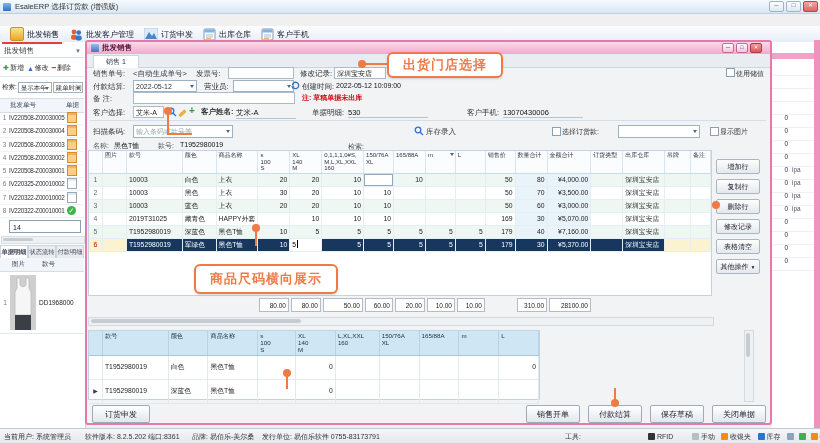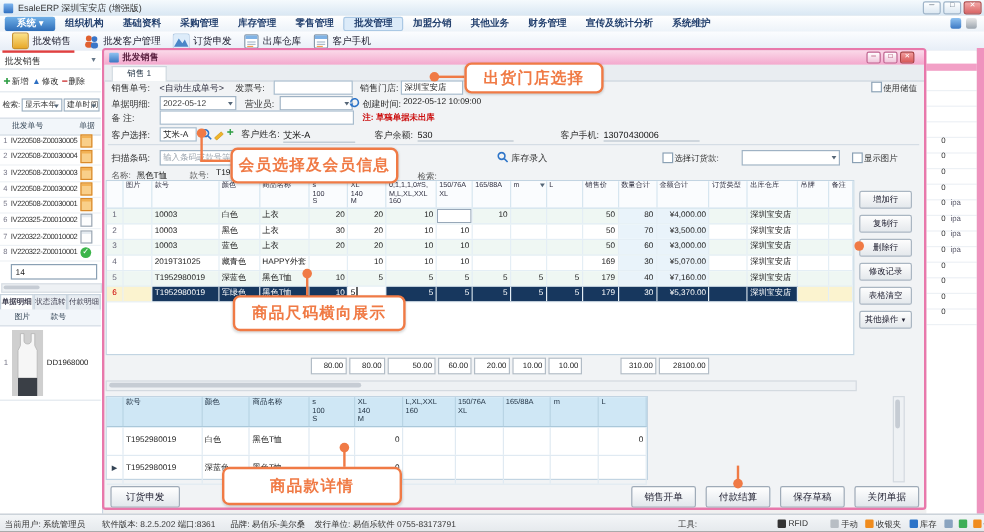--- a/index.html
+++ b/index.html
@@ -125,44 +125,28 @@
   .st-item{position:absolute;display:flex;align-items:center;font-size:7px;color:#333;white-space:nowrap;}
   svg{display:block;}
 </style>
 </head>
 <body>
 
 <div id="screen">
 
   <div class="abs" id="titlebar">
     <div class="appicon"></div>
-    <span>EsaleERP 深圳宝安店 (增强版)</span>
+    <span>EsaleERP 选择订货款 (增强版)</span>
     <div style="margin-left:auto;display:flex;margin-right:2px;">
       <div class="winbtn">─</div>
       <div class="winbtn">□</div>
       <div class="winbtn close">✕</div>
     </div>
   </div>
 
-  <div class="abs" id="menubar">
-      <div class="mi mi-sys">系统 ▾</div>
-      <div class="mi">组织机构</div>
-      <div class="mi">基础资料</div>
-      <div class="mi">采购管理</div>
-      <div class="mi">库存管理</div>
-      <div class="mi">零售管理</div>
-      <div class="mi mi-act">批发管理</div>
-      <div class="mi">加盟分销</div>
-      <div class="mi">其他业务</div>
-      <div class="mi">财务管理</div>
-      <div class="mi">宣传及统计分析</div>
-      <div class="mi">系统维护</div>
-      <div class="mbicon" style="margin-left: auto; background: linear-gradient(rgb(142, 193, 240), rgb(59, 120, 196));"></div>
-      <div class="mbicon" style="margin-right: 6px; background: linear-gradient(rgb(232, 232, 232), rgb(154, 164, 174));"></div>
-    </div>
 
   <div class="abs" id="toolbar">
       <div class="tbi">
         <span class="ic">
           <div class="i-gold"></div>
         </span>
         <span>批发销售</span>
       </div>
       <div class="tbi">
         <span class="ic">
@@ -389,26 +373,26 @@
     </div>
   </div>
   <div class="abs" id="dlg-tabs">
     <div id="dlg-tab1">销售 1</div>
   </div>
 
   <span class="flabel" style="left:93px;top:69px;">销售单号:</span>
   <span class="fvalue" style="left:133px;top:69px;color:#334;">&lt;自动生成单号&gt;</span>
   <span class="flabel" style="left:196px;top:69px;">发票号:</span>
   <div class="finput" style="left:228px;top:67px;width:66px;height:12px;"></div>
-  <span class="flabel" style="left:300px;top:69px;">销售门店:</span>
+  <span class="flabel" style="left:300px;top:69px;">修改记录:</span>
   <div class="finput" style="left:334px;top:67px;width:52px;height:12px;">深圳宝安店</div>
   <div class="cbox" style="left:726px;top:68px;"></div>
   <span class="flabel" style="left:736px;top:69px;font-size:7px;">使用储值</span>
 
-  <span class="flabel" style="left:93px;top:82px;">单据明细:</span>
+  <span class="flabel" style="left:93px;top:82px;">付款结算:</span>
   <div class="combo" style="position:absolute;left:133px;top:80px;width:64px;height:12px;font-size:7px;line-height:11px;"><span>2022-05-12</span></div>
   <span class="flabel" style="left:204px;top:82px;">营业员:</span>
   <div class="combo" style="position:absolute;left:233px;top:80px;width:61px;height:12px;"></div>
   <span class="abs" style="left:291px;top:81px;">
     <svg width="9" height="9" viewBox="0 0 9 9">
         <path d="M1.3,4.5 a3.2,3.2 0 1 1 1,2.3" fill="none" stroke="#2d74c8" stroke-width="1.3"></path>
         <polygon points="0.2,5.2 3.4,5.2 1.8,8.2" fill="#2d74c8"></polygon>
       </svg>
   </span>
   <span class="flabel" style="left:302px;top:82px;">创建时间:</span>
@@ -425,23 +409,23 @@
         <circle cx="4" cy="4" r="2.8" fill="none" stroke="#2d74c8" stroke-width="1.3"></circle>
         <line x1="6.2" y1="6.2" x2="9" y2="9" stroke="#2d74c8" stroke-width="1.3"></line>
       </svg>
   </span>
   <span class="abs" style="left:178px;top:107px;">
     <svg width="10" height="10" viewBox="0 0 10 10">
         <rect x="1" y="5.5" width="7.5" height="2.6" transform="rotate(-42 4 7)" fill="#f0b429" stroke="#c08a10" stroke-width="0.4"></rect>
       </svg>
   </span>
   <span class="abs" style="left:189px;top:105px;color:#2f9e44;font-weight:bold;font-size:10px;">+</span>
-  <span class="flabel" style="left:201px;top:107px;">客户姓名:</span>
+  <span class="flabel" style="left:201px;top:107px;font-weight:bold;">客户姓名:</span>
   <span class="fvalue fuline" style="left:236px;top:108px;width:60px;">艾米-A</span>
-  <span class="flabel" style="left:312px;top:108px;">客户余额:</span>
+  <span class="flabel" style="left:312px;top:108px;">单据明细:</span>
   <span class="fvalue fuline" style="left:348px;top:108px;width:80px;">530</span>
   <span class="flabel" style="left:467px;top:108px;">客户手机:</span>
   <span class="fvalue fuline" style="left:503px;top:108px;width:80px;">13070430006</span>
 
   <div class="abs" style="left:90px;top:120px;width:676px;height:1px;background:#d5dde5;"></div>
 
   <span class="flabel" style="left:93px;top:127px;">扫描条码:</span>
   <div class="combo" style="position:absolute;left:133px;top:125px;width:100px;height:13px;color:#9aa4ae;font-size:7px;line-height:12px;"><span>输入条码或款号等</span></div>
   <span class="abs" style="left:414px;top:126px;">
     <svg width="10" height="10" viewBox="0 0 10 10">
@@ -695,32 +679,30 @@
   <div class="footbtn" style="left:92px;top:405px;width:58px;">订货申发</div>
   <div class="footbtn" style="left:526px;top:405px;width:54px;">销售开单</div>
   <div class="footbtn" style="left:588px;top:405px;width:54px;">付款结算</div>
   <div class="footbtn" style="left:650px;top:405px;width:54px;">保存草稿</div>
   <div class="footbtn" style="left:712px;top:405px;width:54px;">关闭单据</div>
 
   <div class="co" style="left:387px;top:52px;width:112px;height:22px;">出货门店选择</div>
   <div class="dot" style="left:358px;top:60px;"></div>
   <div class="cline" style="left:364px;top:63px;width:23px;height:2px;"></div>
 
-  <div class="co" style="left:192px;top:123px;width:136px;height:26px;">会员选择及会员信息</div>
   <div class="dot" style="left:164px;top:107px;"></div>
   <div class="cline" style="left:167px;top:113px;width:2px;height:22px;"></div>
   <div class="cline" style="left:167px;top:133px;width:25px;height:2px;"></div>
 
   <div class="dot" style="left:712px;top:201px;"></div>
 
-  <div class="co" style="left:194px;top:246px;width:140px;height:26px;">商品尺码横向展示</div>
+  <div class="co" style="left:194px;top:264px;width:140px;height:26px;">商品尺码横向展示</div>
   <div class="dot" style="left:252px;top:224px;"></div>
   <div class="cline" style="left:255px;top:230px;width:2px;height:16px;"></div>
 
-  <div class="co" style="left:185px;top:389px;width:146px;height:28px;">商品款详情</div>
   <div class="dot" style="left:283px;top:369px;"></div>
   <div class="cline" style="left:286px;top:375px;width:2px;height:14px;"></div>
 
   <div class="dot" style="left:611px;top:399px;"></div>
   <div class="cline" style="left:614px;top:388px;width:2px;height:12px;"></div>
 
   <div class="abs" id="statusbar">
     <span class="st" style="left:4px;">当前用户: 系统管理员</span>
     <span class="st" style="left:85px;">软件版本: 8.2.5.202  端口:8361</span>
     <span class="st" style="left:192px;">品牌: 易佰乐-美尔桑</span>

